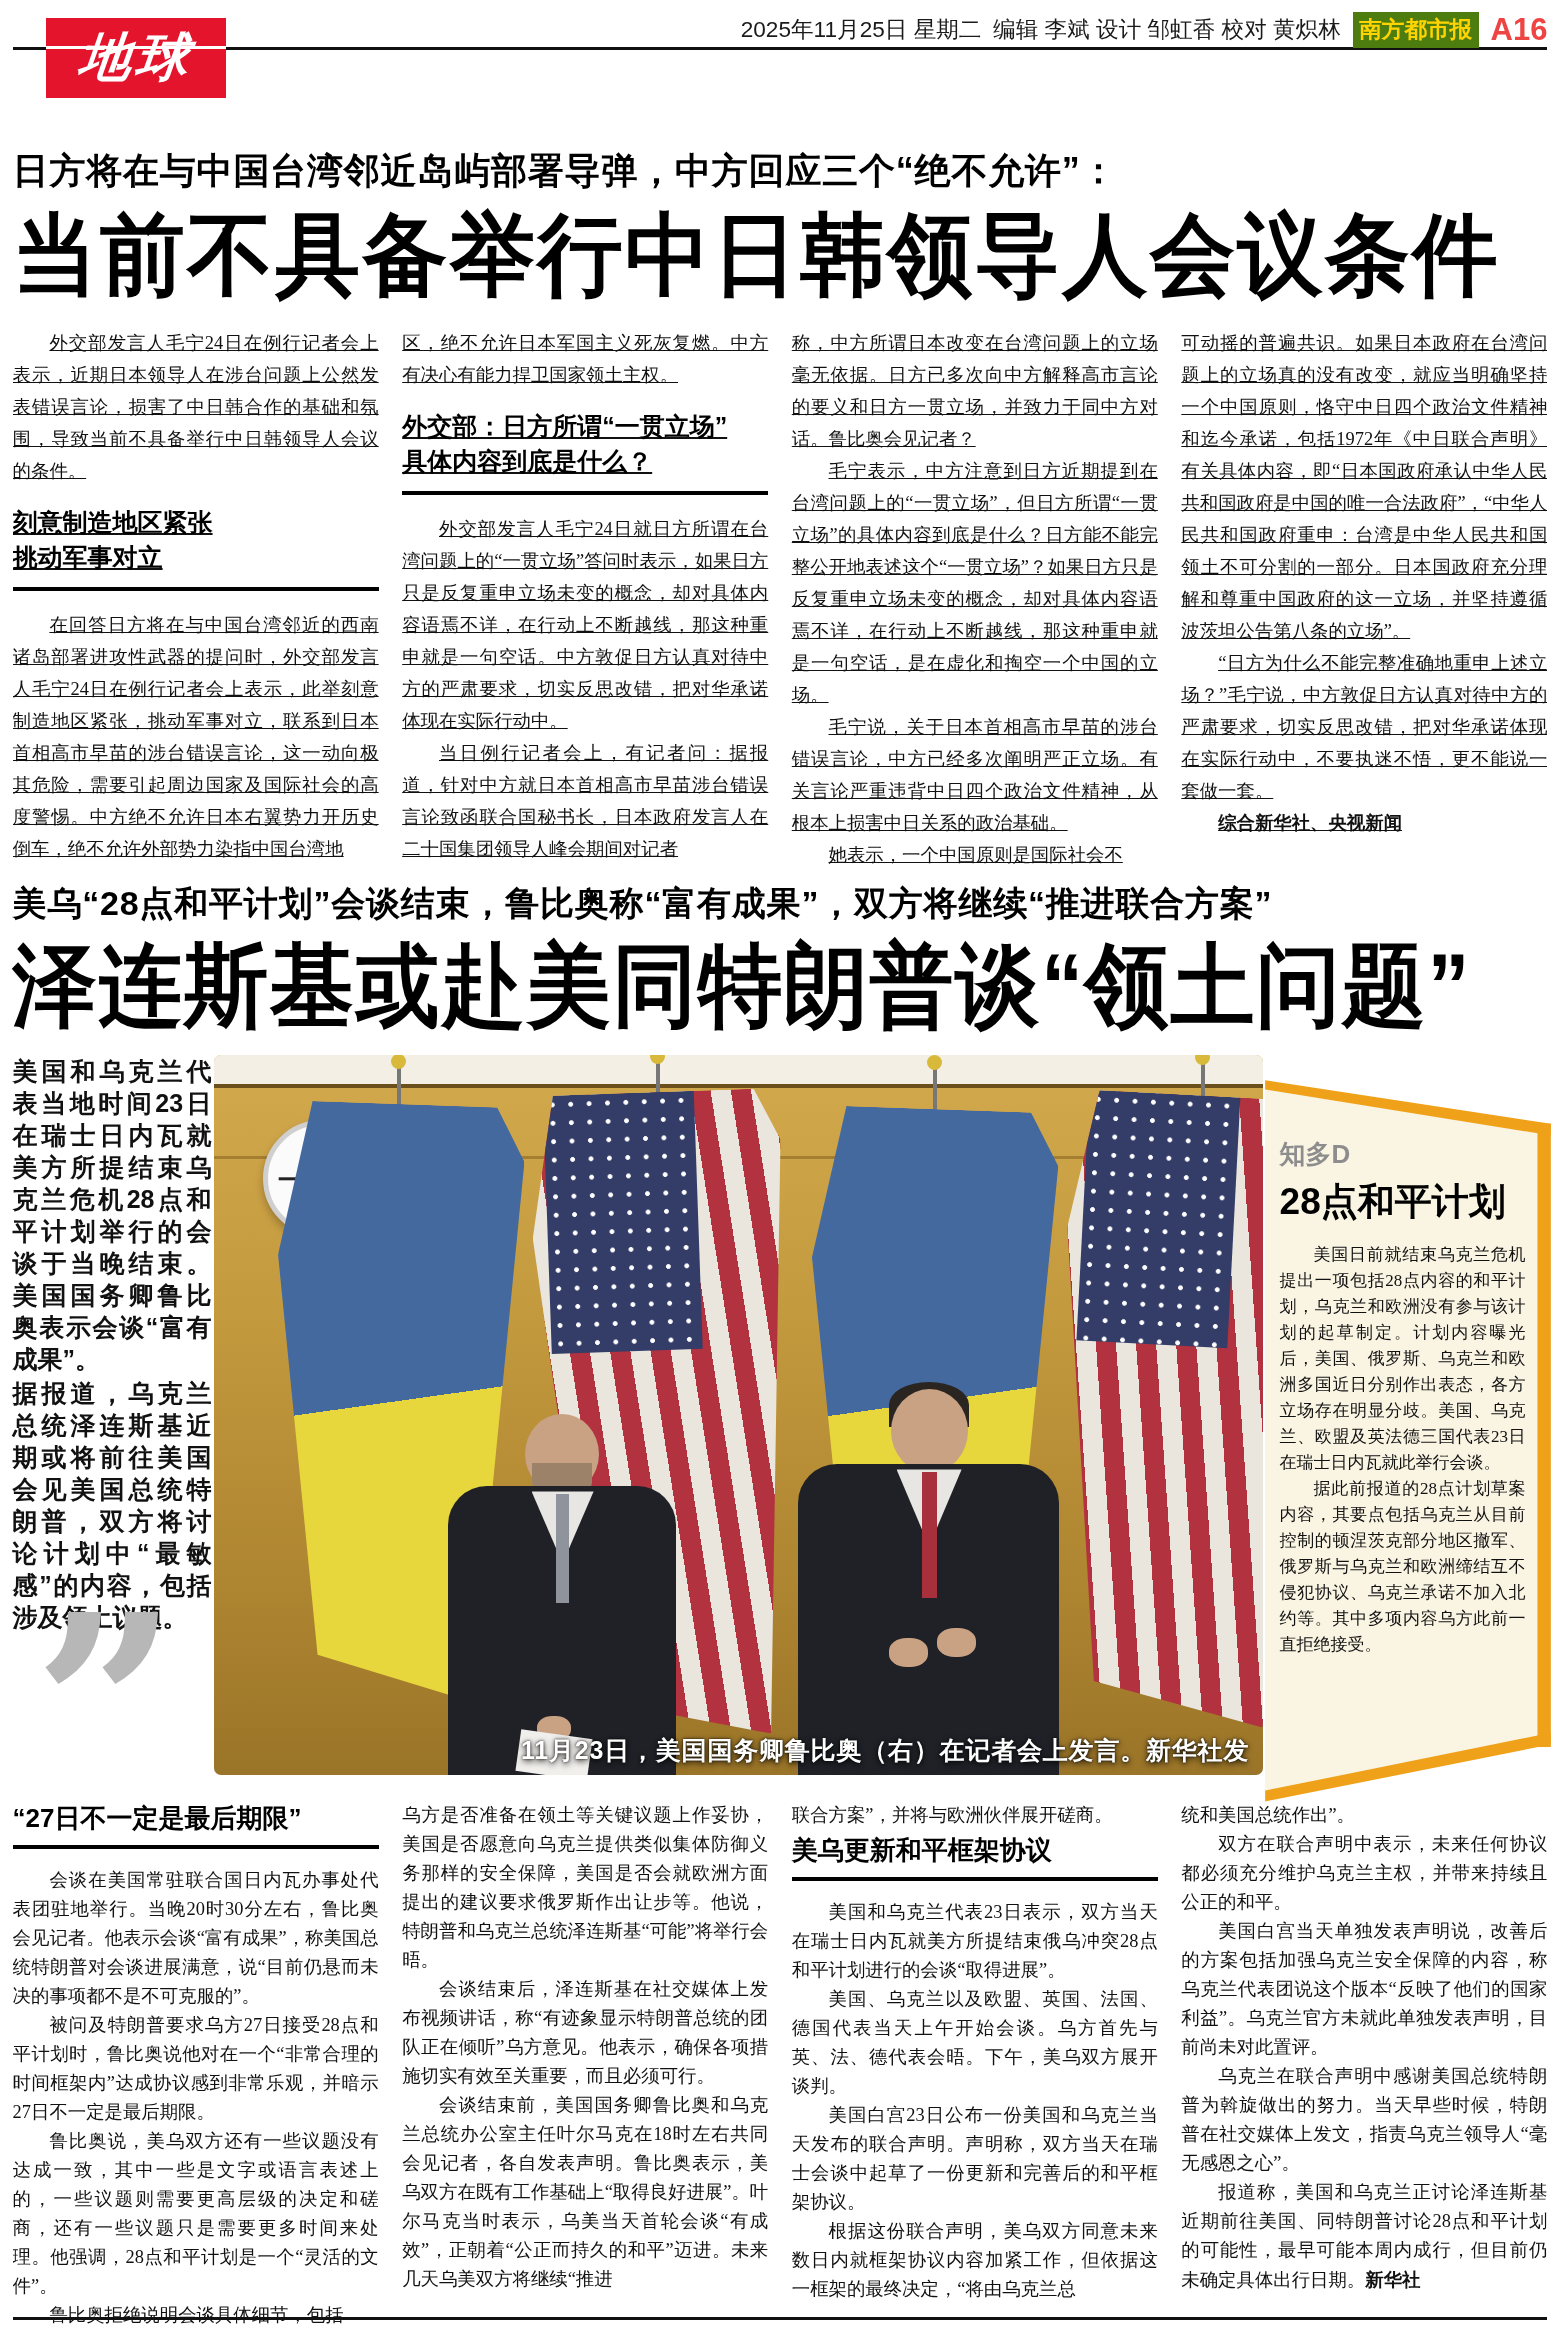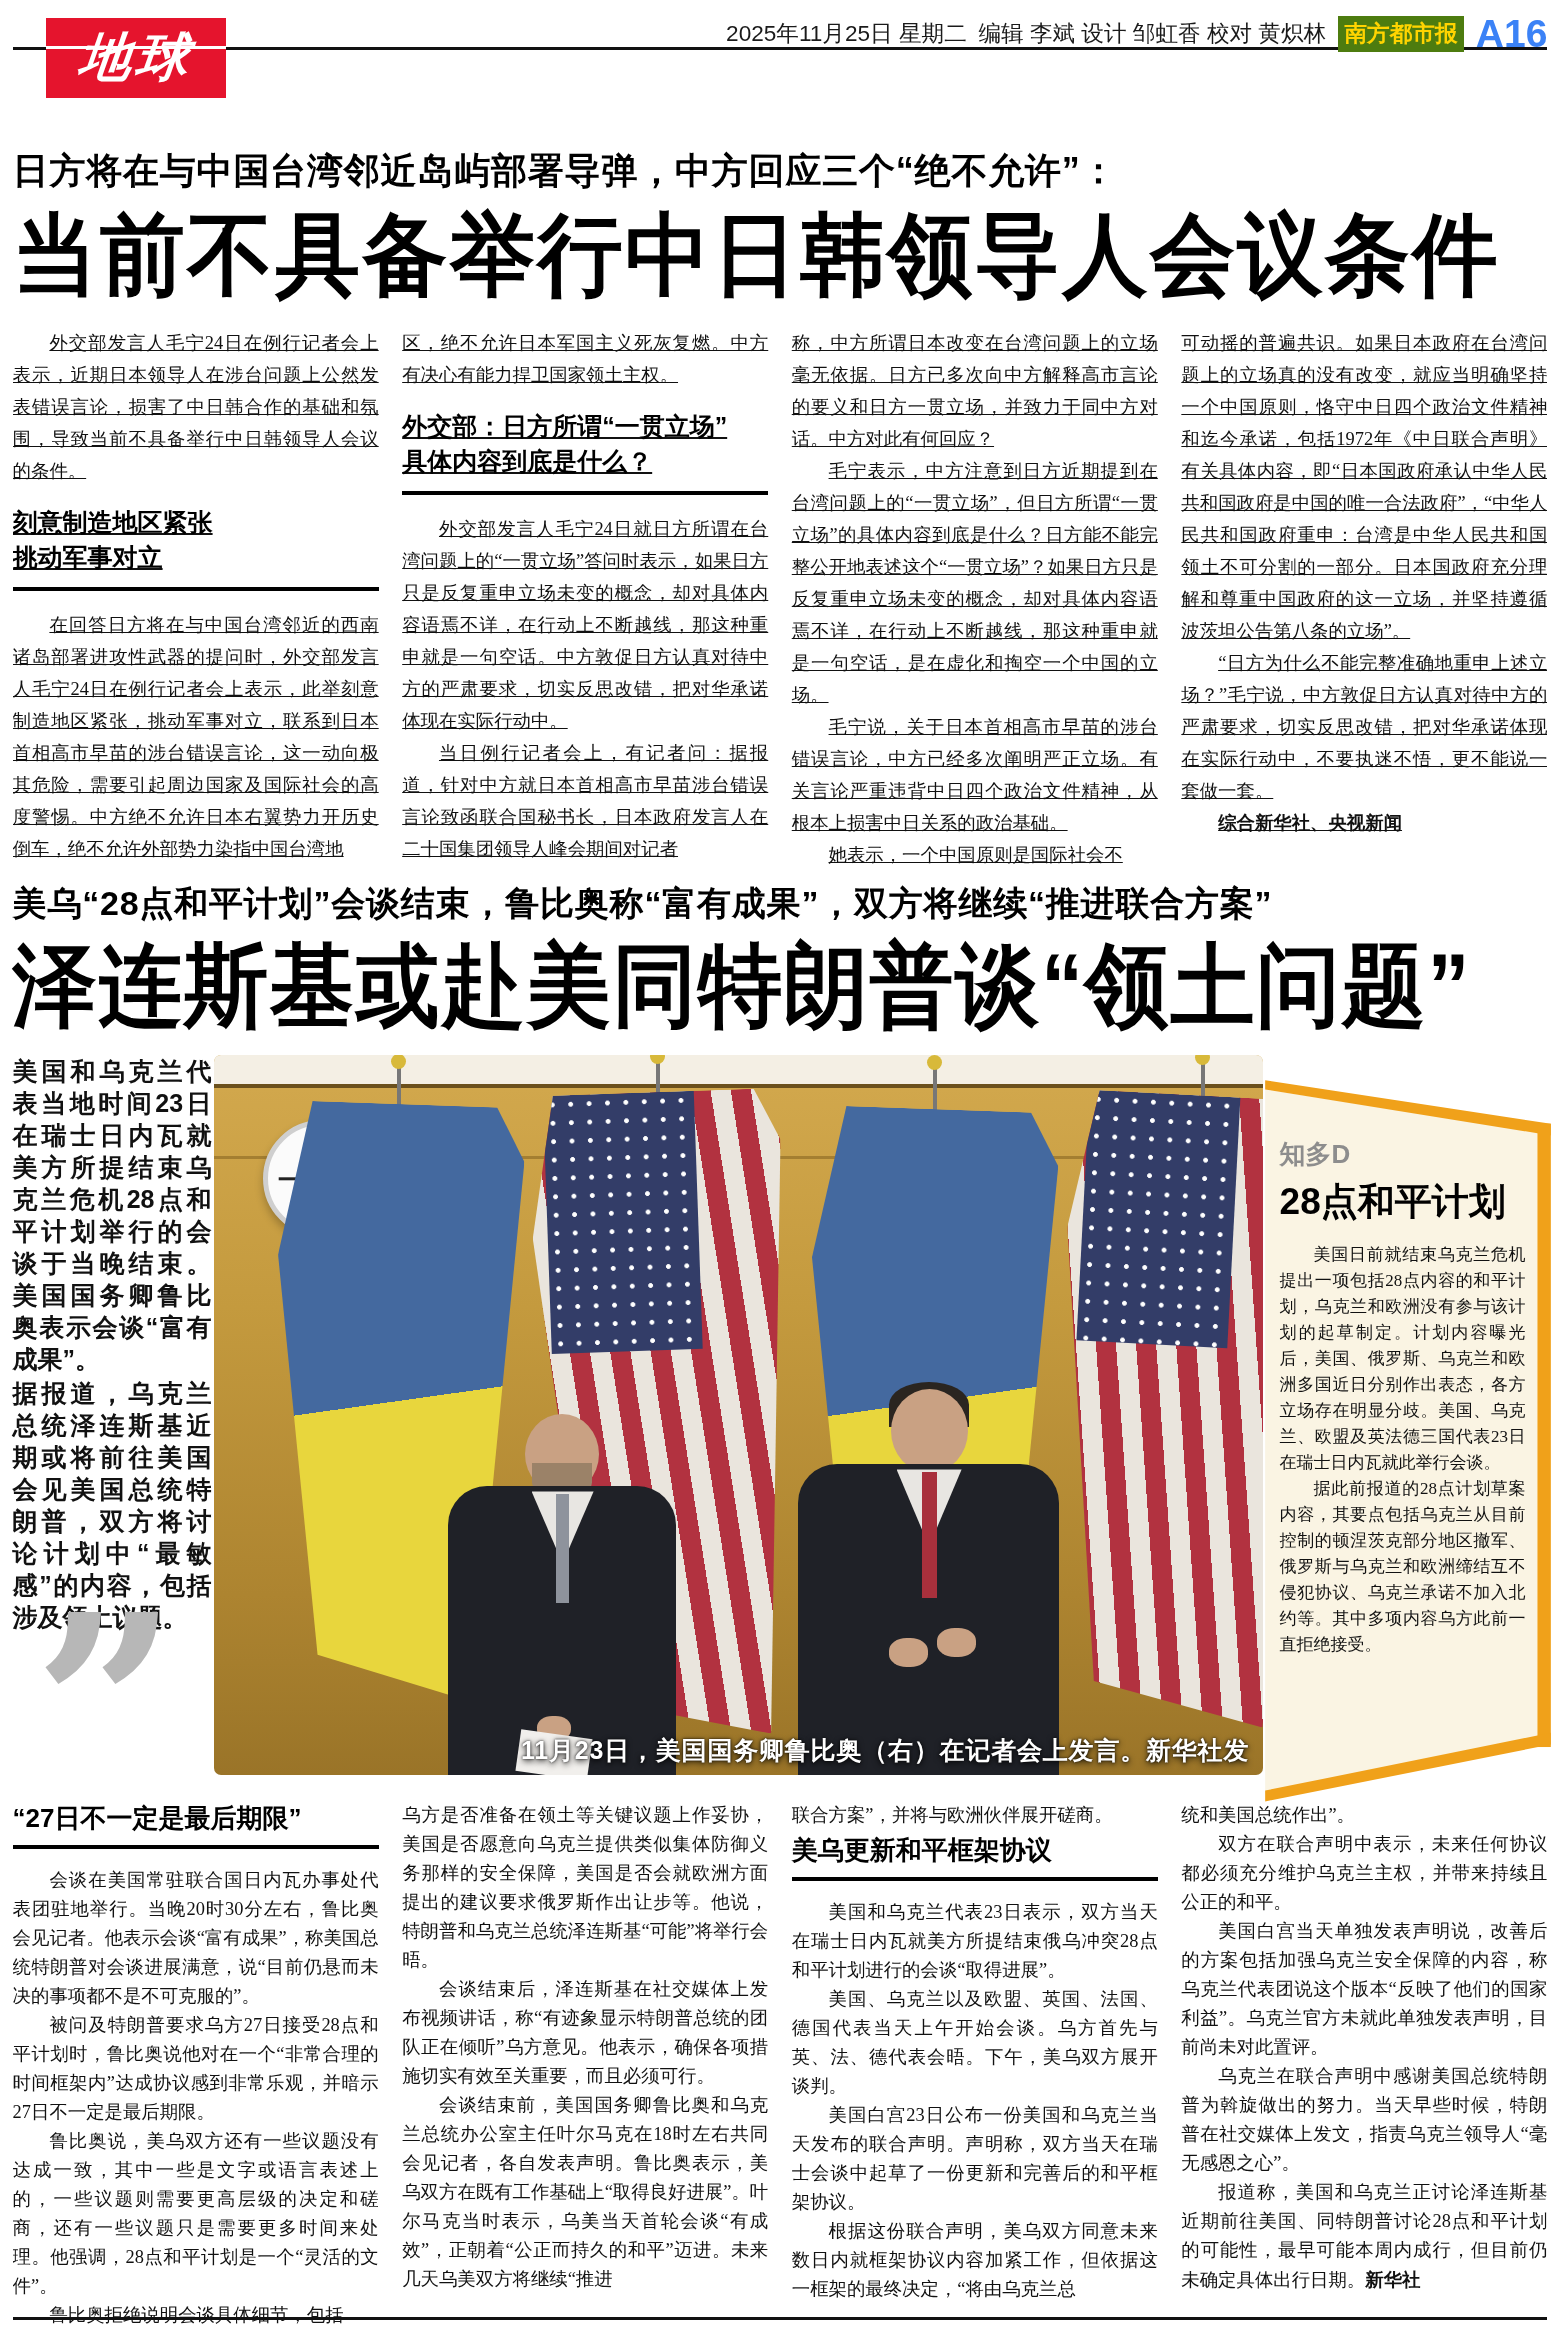--- a/index.html
+++ b/index.html
@@ -8,21 +8,21 @@
   
   .header-rule{position:absolute;left:12.6px;right:12.6px;top:47px;height:2.5px;background:#111;}
   .section-badge{position:absolute;left:46px;top:17.6px;width:180px;height:80px;background:#e5142d;
                  display:flex;align-items:center;justify-content:center;z-index:3;}
   .section-badge .stripe{position:absolute;left:0;right:0;top:28.5px;height:3.4px;background:#fff;}
   .section-badge .txt{position:relative;color:#fff;font-family:"Liberation Sans",sans-serif;
                  font-weight:bold;font-style:italic;font-size:52px;letter-spacing:5px;transform:skewX(-6deg);}
   .header-meta{position:absolute;right:12.6px;top:11.7px;display:flex;align-items:center;gap:11.7px;
                font-family:"Liberation Sans",sans-serif;font-size:22.6px;color:#1a1a1a;white-space:nowrap;}
   .brand-logo{background:#4d7c0f;color:#ffd400;font-weight:bold;font-size:22.6px;padding:2.5px 6.7px;}
-  .page-no{font-weight:bold;font-size:39px;color:#3b82f6;}
+  .page-no{font-weight:bold;font-size:31px;color:#ef4444;}
   
   .a1{position:absolute;left:12.6px;right:12.6px;top:147px;}
   .kicker{font-family:"Liberation Sans",sans-serif;font-weight:bold;font-size:36px;letter-spacing:0.8px;color:#000;}
   .hl1{font-family:"Liberation Sans",sans-serif;font-weight:900;font-size:85px;line-height:97px;
        letter-spacing:2.5px;margin:6.7px 0 0;white-space:nowrap;transform:scaleY(1.06);transform-origin:top left;color:#000;}
   .cols{display:flex;gap:23.5px;overflow:hidden;}
   .a1 .cols{margin-top:27px;height:549px;text-decoration:underline;}
   .col{flex:1;min-width:0;font-size:18.4px;line-height:32px;}
   .para{margin:0;text-indent:2em;text-align:justify;text-justify:inter-character;}
   .para.cont{text-indent:0;}
@@ -110,21 +110,21 @@
           <h3 class="subhd">刻意制造地区紧张<br>挑动军事对立</h3>
           <p class="para">在回答日方将在与中国台湾邻近的西南诸岛部署进攻性武器的提问时，外交部发言人毛宁24日在例行记者会上表示，此举刻意制造地区紧张，挑动军事对立，联系到日本首相高市早苗的涉台错误言论，这一动向极其危险，需要引起周边国家及国际社会的高度警惕。中方绝不允许日本右翼势力开历史倒车，绝不允许外部势力染指中国台湾地</p>
         </div>
       <div class="col">
           <p class="para cont">区，绝不允许日本军国主义死灰复燃。中方有决心有能力捍卫国家领土主权。</p>
           <h3 class="subhd">外交部：日方所谓“一贯立场”<br>具体内容到底是什么？</h3>
           <p class="para">外交部发言人毛宁24日就日方所谓在台湾问题上的“一贯立场”答问时表示，如果日方只是反复重申立场未变的概念，却对具体内容语焉不详，在行动上不断越线，那这种重申就是一句空话。中方敦促日方认真对待中方的严肃要求，切实反思改错，把对华承诺体现在实际行动中。</p>
           <p class="para">当日例行记者会上，有记者问：据报道，针对中方就日本首相高市早苗涉台错误言论致函联合国秘书长，日本政府发言人在二十国集团领导人峰会期间对记者</p>
         </div>
       <div class="col">
-          <p class="para cont">称，中方所谓日本改变在台湾问题上的立场毫无依据。日方已多次向中方解释高市言论的要义和日方一贯立场，并致力于同中方对话。中方对此有何回应？</p>
+          <p class="para cont">称，中方所谓日本改变在台湾问题上的立场毫无依据。日方已多次向中方解释高市言论的要义和日方一贯立场，并致力于同中方对话。鲁比奥会见记者？</p>
           <p class="para">毛宁表示，中方注意到日方近期提到在台湾问题上的“一贯立场”，但日方所谓“一贯立场”的具体内容到底是什么？日方能不能完整公开地表述这个“一贯立场”？如果日方只是反复重申立场未变的概念，却对具体内容语焉不详，在行动上不断越线，那这种重申就是一句空话，是在虚化和掏空一个中国的立场。</p>
           <p class="para">毛宁说，关于日本首相高市早苗的涉台错误言论，中方已经多次阐明严正立场。有关言论严重违背中日四个政治文件精神，从根本上损害中日关系的政治基础。</p>
           <p class="para">她表示，一个中国原则是国际社会不</p>
         </div>
       <div class="col">
           <p class="para cont">可动摇的普遍共识。如果日本政府在台湾问题上的立场真的没有改变，就应当明确坚持一个中国原则，恪守中日四个政治文件精神和迄今承诺，包括1972年《中日联合声明》有关具体内容，即“日本国政府承认中华人民共和国政府是中国的唯一合法政府”，“中华人民共和国政府重申：台湾是中华人民共和国领土不可分割的一部分。日本国政府充分理解和尊重中国政府的这一立场，并坚持遵循波茨坦公告第八条的立场”。</p>
           <p class="para">“日方为什么不能完整准确地重申上述立场？”毛宁说，中方敦促日方认真对待中方的严肃要求，切实反思改错，把对华承诺体现在实际行动中，不要执迷不悟，更不能说一套做一套。</p>
           <p class="src">综合新华社、央视新闻</p>
         </div>
     </div>

